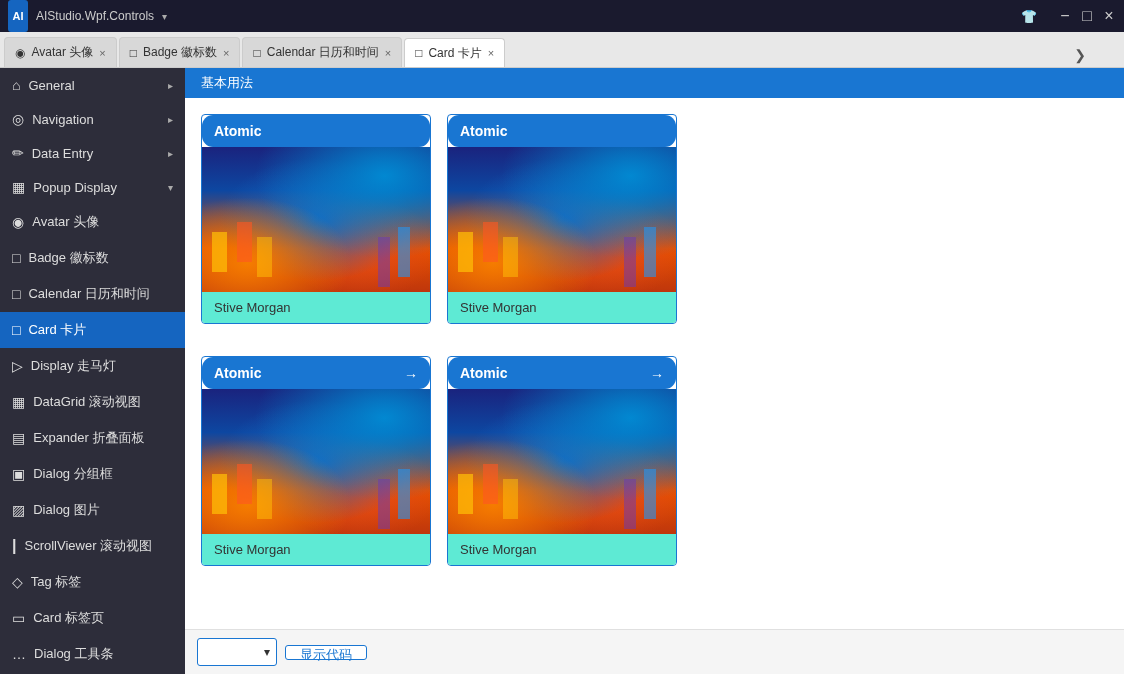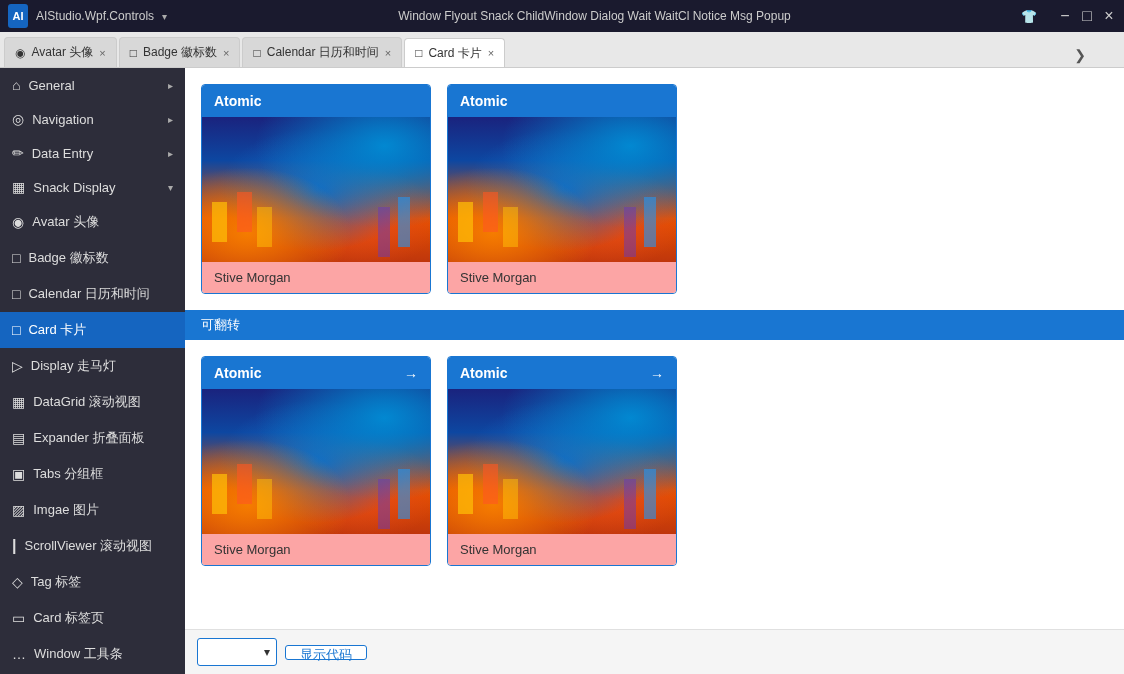--- a/index.html
+++ b/index.html
@@ -14,21 +14,21 @@
       padding: 0 8px;
       color: white;
       justify-content: space-between;
     }
     .title-bar-left {
       display: flex;
       align-items: center;
       gap: 8px;
     }
     .title-bar-logo {
-      width: 20px; height: 24px;
+      width: 20px; height: 32px;
       background: #1565c0;
       border-radius: 3px;
       display: flex; align-items: center; justify-content: center;
       font-weight: bold; font-size: 11px; color: white;
     }
     .title-bar-appname {
       font-size: 12px; color: #ccc; text-align: center;
     }
     .title-bar-chevron {
       font-size: 10px; color: #aaa;
@@ -160,20 +160,21 @@
     }
     .card-header {
       background: #1976d2;
       color: white;
       padding: 8px 12px;
       font-size: 14px;
       font-weight: bold;
       display: flex;
       align-items: center;
       justify-content: space-between;
+      border-radius: 11px;
     }
     .card-image {
       width: 100%;
       height: 145px;
       background: linear-gradient(135deg, #f57c00 0%, #e64a19 20%, #1565c0 50%, #0288d1 70%, #ff8f00 90%);
       position: relative;
       overflow: hidden;
     }
     .card-image-scene {
       width: 100%;
@@ -201,21 +202,21 @@
       bottom: 15px;
       right: 20px;
       width: 12px; height: 50px;
       background: rgba(33,150,243,0.6);
       box-shadow: -20px 10px 0 rgba(103,58,183,0.5);
     }
     .card-footer {
       padding: 8px 12px;
       color: #333;
       font-size: 13px;
-      background: #fca5a5;
+      background: #5eead4;
     }
 
     
     .bottom-toolbar {
       padding: 8px 12px;
       background: #f5f5f5;
       border-top: 1px solid #e0e0e0;
       display: flex;
       align-items: center;
       gap: 8px;
@@ -248,21 +249,20 @@
   </style>
 </head>
 <body>
 
 <div class="title-bar">
   <div class="title-bar-left">
     <div class="title-bar-logo">AI</div>
     <span class="title-bar-appname">AIStudio.Wpf.Controls</span>
     <span class="title-bar-chevron">▾</span>
   </div>
-  <div class="title-bar-center">Window Flyout Snack ChildWindow Dialog Wait WaitCl Notice Msg Popup</div>
   <div class="title-bar-right">
     <span class="title-bar-icon">👕</span>
     <div class="window-controls">
       <button class="window-btn">−</button>
       <button class="window-btn">□</button>
       <button class="window-btn">×</button>
     </div>
   </div>
 </div>
 
@@ -303,21 +303,21 @@
       <span class="item-label">Navigation</span>
       <span class="item-arrow">▸</span>
     </div>
     <div class="sidebar-item">
       <span class="item-icon">✏</span>
       <span class="item-label">Data Entry</span>
       <span class="item-arrow">▸</span>
     </div>
     <div class="sidebar-item">
       <span class="item-icon">▦</span>
-      <span class="item-label">Snack Display</span>
+      <span class="item-label">Popup Display</span>
       <span class="item-arrow">▾</span>
     </div>
     <div class="sidebar-item">
       <span class="item-icon">◉</span>
       <span class="item-label">Avatar 头像</span>
     </div>
     <div class="sidebar-item">
       <span class="item-icon">□</span>
       <span class="item-label">Badge 徽标数</span>
     </div>
@@ -336,46 +336,47 @@
     <div class="sidebar-item">
       <span class="item-icon">▦</span>
       <span class="item-label">DataGrid 滚动视图</span>
     </div>
     <div class="sidebar-item">
       <span class="item-icon">▤</span>
       <span class="item-label">Expander 折叠面板</span>
     </div>
     <div class="sidebar-item">
       <span class="item-icon">▣</span>
-      <span class="item-label">Tabs 分组框</span>
+      <span class="item-label">Dialog 分组框</span>
     </div>
     <div class="sidebar-item">
       <span class="item-icon">▨</span>
-      <span class="item-label">Imgae 图片</span>
+      <span class="item-label">Dialog 图片</span>
     </div>
     <div class="sidebar-item">
       <span class="item-icon" style="font-size:16px;font-weight:bold;">|</span>
       <span class="item-label">ScrollViewer 滚动视图</span>
     </div>
     <div class="sidebar-item">
       <span class="item-icon">◇</span>
       <span class="item-label">Tag 标签</span>
     </div>
     <div class="sidebar-item">
       <span class="item-icon">▭</span>
       <span class="item-label">Card 标签页</span>
     </div>
     <div class="sidebar-item">
       <span class="item-icon">…</span>
-      <span class="item-label">Window 工具条</span>
+      <span class="item-label">Dialog 工具条</span>
     </div>
   </div>
 
   <div class="content-area">
 
+    <div class="section-header">基本用法</div>
     <div class="cards-container">
 
       <div class="card">
         <div class="card-header">
           <span>Atomic</span>
         </div>
         <div class="card-image">
           <div class="card-image-scene"></div>
         </div>
         <div class="card-footer">
@@ -390,21 +391,20 @@
         <div class="card-image">
           <div class="card-image-scene"></div>
         </div>
         <div class="card-footer">
           <span>Stive Morgan</span>
         </div>
       </div>
 
     </div>
 
-    <div class="section-header">可翻转</div>
     <div class="cards-container">
 
       <div class="card">
         <div class="card-header">
           <span>Atomic</span>
           <span style="font-size:14px;">→</span>
         </div>
         <div class="card-image">
           <div class="card-image-scene"></div>
         </div>

